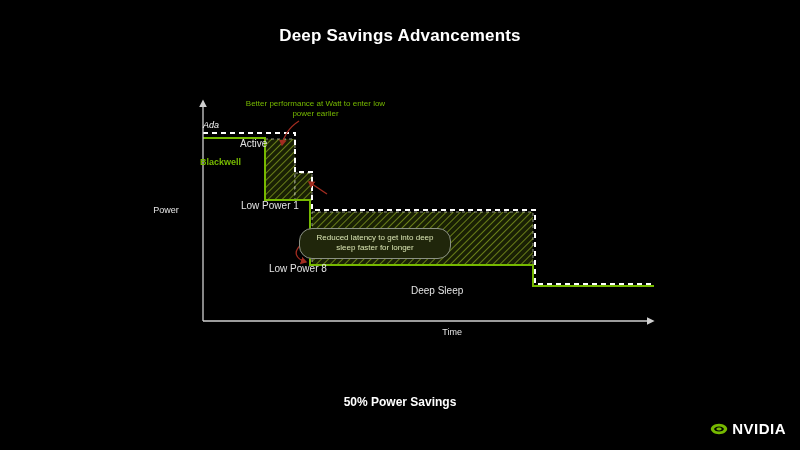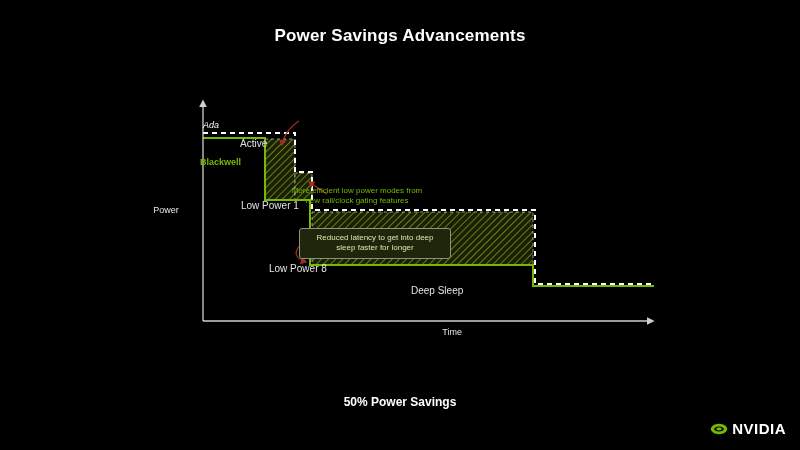--- a/index.html
+++ b/index.html
@@ -18,34 +18,34 @@
   .axis-label.time{left:398px;top:327px;width:64px;text-align:right;}
   .state-label{position:absolute;font-size:10px;color:#e3e3e3;white-space:nowrap;}
   .series-label{position:absolute;font-size:9px;white-space:nowrap;}
   .series-label.ada{font-style:italic;color:#fff;}
   .series-label.blackwell{color:#76b900;font-weight:bold;margin-top:16px;}
   .ann{position:absolute;font-size:8px;line-height:1.3;text-align:center;color:#76b900;}
   .ann.a1{left:238px;top:99px;width:155px;}
   .ann.a2{left:291px;top:186px;width:132px;}
   .ann-box{
     position:absolute;left:299px;top:228px;width:152px;box-sizing:border-box;
-    background:#20260b;border:1px solid #8b9184;border-radius:3px;
+    background:#20260b;border:1px solid #8b9184;border-radius:13px;
     padding:4px 14px;font-size:8px;line-height:1.3;text-align:center;color:#d9e4b2;
   }
   .footer-callout{
     position:absolute;top:369px;left:0;width:800px;text-align:center;
     font-size:12px;font-weight:bold;color:#fff;margin-top:26px;
   }
   .logo{position:absolute;right:14px;bottom:13px;display:flex;align-items:center;gap:4px;}
   .logo .wordmark{font-size:15px;font-weight:bold;letter-spacing:.5px;color:#fff;}
 </style>
 </head>
 <body>
 
-<div class="title">Power Savings Advancements</div>
+<div class="title">Deep Savings Advancements</div>
 
 <svg id="chart-svg" width="800" height="450" viewBox="0 0 800 450">
   <defs>
     <pattern id="hatch" width="5" height="5" patternUnits="userSpaceOnUse" patternTransform="rotate(45)">
       <rect width="5" height="5" fill="#1b2205"></rect>
       <line x1="0" y1="0" x2="0" y2="5" stroke="#9dbd25" stroke-width="1.3"></line>
     </pattern>
     <marker id="arrowred" markerWidth="7" markerHeight="7" refX="4" refY="3" orient="auto">
       <path d="M0,0 L5,3 L0,6 z" fill="#a32c20"></path>
     </marker>
@@ -73,21 +73,21 @@
     <path d="M 299 121 C 288 128 283 138 282 145" marker-end="url(#arrowred)"></path>
     <path d="M 327 194 L 309 182" marker-end="url(#arrowred)"></path>
     <path d="M 302 244 C 292 252 296 259 306 262" marker-end="url(#arrowred)"></path>
   </g>
 </svg>
 
 <div id="label-layer">
   <div class="axis-label power">Power</div>
   <div class="axis-label time">Time</div>
 
-  <div class="ann a2">More efficient low power modes from new rail/clock gating features</div>
+  <div class="ann a1">Better performance at Watt to enter low power earlier</div>
   <div class="ann-box">Reduced latency to get into deep sleep faster for longer</div>
 <div class="state-label" style="left: 240px; top: 138px;">Active</div>
     <div class="state-label" style="left: 241px; top: 200px;">Low Power 1</div>
     <div class="state-label" style="left: 269px; top: 263px;">Low Power 8</div>
     <div class="state-label" style="left: 411px; top: 285px;">Deep Sleep</div>
     <div class="series-label ada" style="left: 203px; top: 120px;">Ada</div>
     <div class="series-label blackwell" style="left: 200px; top: 141px;">Blackwell</div>
   </div>
 
 <div class="footer-callout">50% Power Savings</div>

